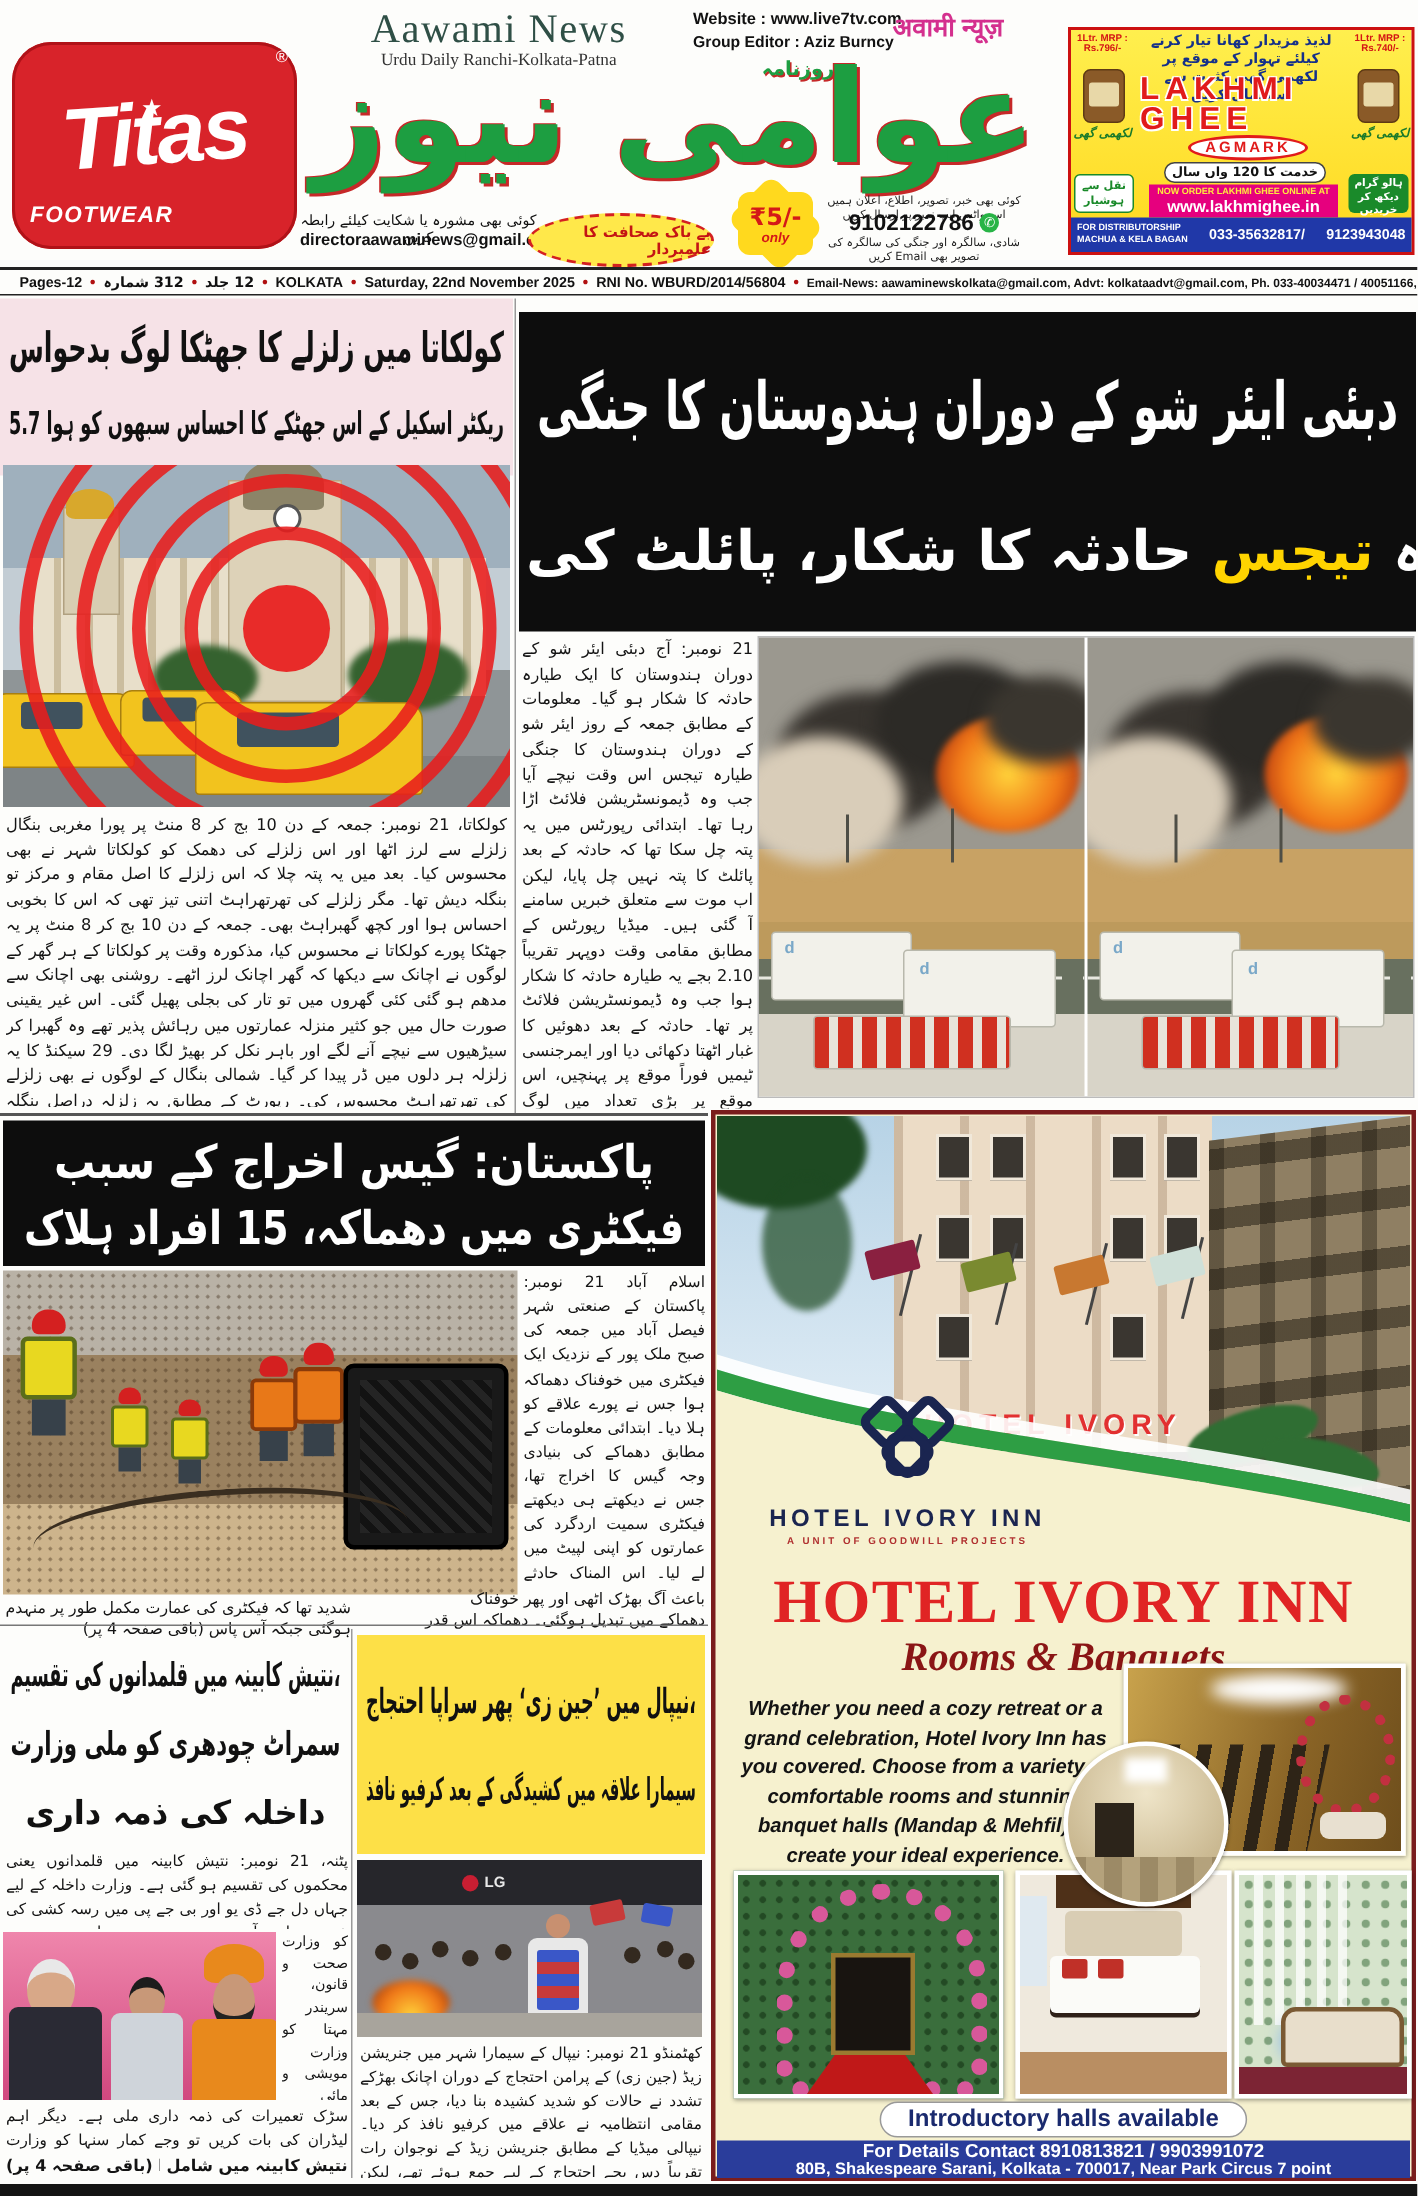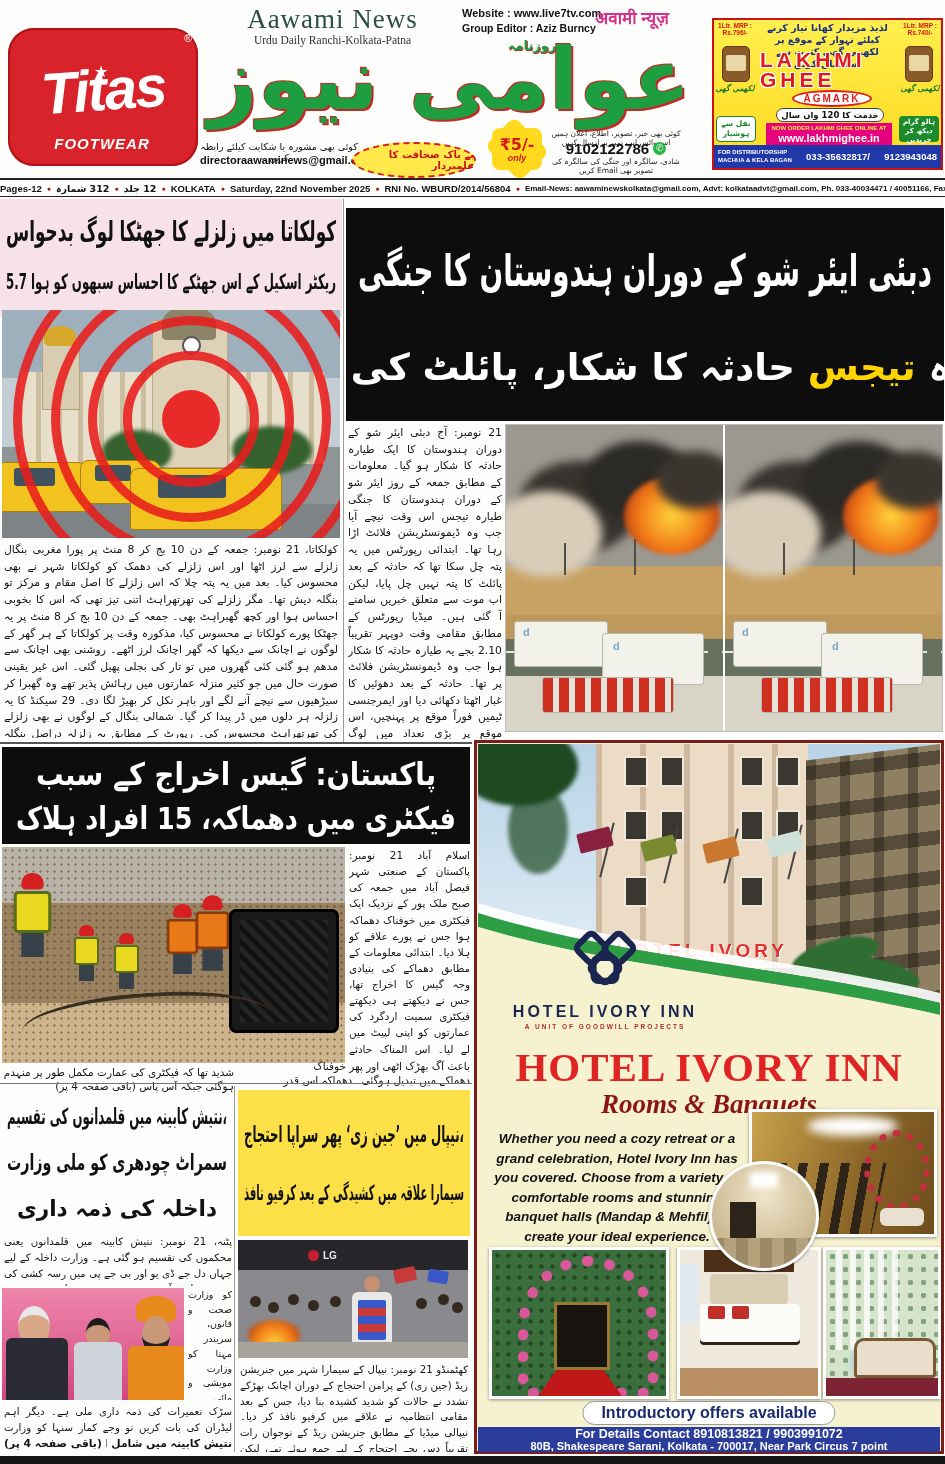--- a/index.html
+++ b/index.html
@@ -5,21 +5,21 @@
   html,body{margin:0;padding:0}
   body{width:945px;height:1464px;position:relative;background:#fdfdfb;font-family:"Liberation Sans",sans-serif;overflow:hidden}
   .abs{position:absolute}
   .urdu{font-family:"DejaVu Sans",sans-serif;direction:rtl}
   .bodytxt{font-family:"DejaVu Sans",sans-serif;direction:rtl;text-align:justify;font-size:10.8px;line-height:1.55;color:#141414;overflow:hidden}
   svg text{font-family:"DejaVu Sans",sans-serif}
   
   .titas{left:8px;top:28px;width:190px;height:138px;background:#d8232a;border-radius:26px;box-shadow:0 0 0 2px #b01218 inset}
   .titas .brand{position:absolute;left:0;right:0;top:28px;text-align:center;color:#fff;font-size:58px;font-weight:bold;font-style:italic;transform:rotate(-4deg);letter-spacing:-2px;font-family:"Liberation Sans",sans-serif}
   .titas .star{position:absolute;left:86px;top:34px;color:#fff;font-size:16px}
-  .titas .sub{position:absolute;left:12px;right:14px;bottom:14px;text-align:center;color:#fff;font-size:15px;font-weight:bold;font-style:italic;letter-spacing:1px}
+  .titas .sub{position:absolute;left:12px;right:14px;bottom:14px;text-align:left;color:#fff;font-size:15px;font-weight:bold;font-style:italic;letter-spacing:1px}
   .titas .reg{position:absolute;right:6px;top:4px;color:#fff;font-size:11px}
   .brand-en{left:200px;top:4px;width:265px;text-align:center;font-family:"Liberation Serif",serif;font-size:27px;color:#2f4f46;letter-spacing:1px}
   .tagline{left:200px;top:34px;width:265px;text-align:center;font-family:"Liberation Serif",serif;font-size:11.5px;color:#333}
   .masthead-ur{left:192px;top:30px;width:515px;height:110px;text-align:center;font-size:86px;font-weight:bold;color:#1d9e41;line-height:1.15;text-shadow:2px 2px 0 #c62828,-1px -1px 0 #c62828;white-space:nowrap;overflow:visible}
   .roznama{left:492px;top:38px;width:80px;text-align:center;font-size:13px;font-weight:bold;color:#1d9e41;text-shadow:1px 1px 0 #c62828}
   .brand-hi{left:572px;top:6px;width:120px;text-align:center;font-size:17px;font-weight:bold;color:#d4308e}
   .website{left:462px;top:7px;width:150px;font-size:11px;font-weight:bold;color:#111}
   .editor{left:462px;top:22px;width:150px;font-size:10.5px;font-weight:bold;color:#111}
   .pricestar{left:487px;top:123px;width:60px;height:52px}
   .pricestar i{position:absolute;inset:5px;background:#ffd91e;border-radius:8px;display:block}
@@ -47,21 +47,21 @@
   .ghee .svc{position:absolute;left:62px;top:88px;width:106px;height:12px;background:#fff;border:1px solid #444;border-radius:8px;text-align:center;font-size:8.5px;font-weight:bold;color:#111;line-height:12px}
   .ghee .mag{position:absolute;left:52px;top:103px;width:126px;height:22px;background:#e6007e;text-align:center}
   .ghee .mag .o1{font-size:6px;color:#ffe93e;font-weight:bold;line-height:8px;display:block;margin-top:1px}
   .ghee .mag .o2{font-size:11px;color:#fff;font-weight:bold;line-height:12px;display:block}
   .ghee .warnL{position:absolute;left:2px;top:96px;width:40px;height:26px;background:#fff;border:1px solid #1a8a2a;border-radius:4px;color:#1a8a2a;font-size:7.5px;font-weight:bold;text-align:center;line-height:1.3;padding-top:2px;box-sizing:border-box}
   .ghee .warnR{position:absolute;right:2px;top:96px;width:40px;height:26px;background:#1a8a2a;border-radius:4px;color:#fff;font-size:7px;font-weight:bold;text-align:center;line-height:1.25;padding-top:2px;box-sizing:border-box}
   .ghee .strip{position:absolute;left:0;right:0;bottom:0;height:23px;background:#2038a8;display:flex;align-items:center;justify-content:space-between;padding:0 4px}
   .ghee .dist{font-size:6px;color:#fff;font-weight:bold;line-height:1.2}
   .ghee .ph{font-size:9.5px;color:#fff;font-weight:bold}
   
-  .dateline{left:0;top:178px;width:945px;height:19px;border-top:2px solid #222;border-bottom:1.5px solid #222;box-sizing:border-box;display:flex;align-items:center;padding:0 0;gap:5px;white-space:nowrap;overflow:hidden}
+  .dateline{left:0;top:178px;width:945px;height:19px;border-top:2px solid #222;border-bottom:1.5px solid #222;box-sizing:border-box;display:flex;align-items:center;padding:0 13px;gap:5px;white-space:nowrap;overflow:hidden}
   .dateline span.it{font-size:9.5px;font-weight:bold;color:#111}
   .dateline span.dot{color:#b01010;font-size:7px}
   
   .vrule{background:#9a9a9a;width:1px}
   .hrule{background:#555;height:2px}
   .hl-black{background:#0d0d0d}
   .pinkbg{background:#f6e2e7}
   
   .qscene{left:2px;top:310px;width:338px;height:228px;overflow:hidden;background:linear-gradient(180deg,#9fb0bd 0 30%,#c3cdd4 30% 60%,#8f9597 60%)}
   .qb{position:absolute;left:18px;top:62px;width:304px;height:92px;background:repeating-linear-gradient(90deg,#e8dfca 0 16px,#cbbd9e 16px 21px)}
@@ -514,20 +514,20 @@
     <div class="pil" style="left:28px;top:56px"></div>
     <div class="pil" style="left:52px;top:56px"></div>
     <div class="floor"></div>
   </div>
   <div class="ph-frame gard">
     <div class="curt"></div>
     <div class="glow"></div>
     <div class="sofa"></div>
     <div class="carpet"></div>
   </div>
-  <div class="offer">Introductory offers available</div>
+  <div class="offer">Introductory halls available</div>
   <div class="cbar">
     <div class="c1">For Details Contact 8910813821 / 9903991072</div>
     <div class="c2">80B, Shakespeare Sarani, Kolkata - 700017, Near Park Circus 7 point</div>
   </div>
 </aside>
 
 <div class="abs pgbar"></div>
 
 </body></html>

